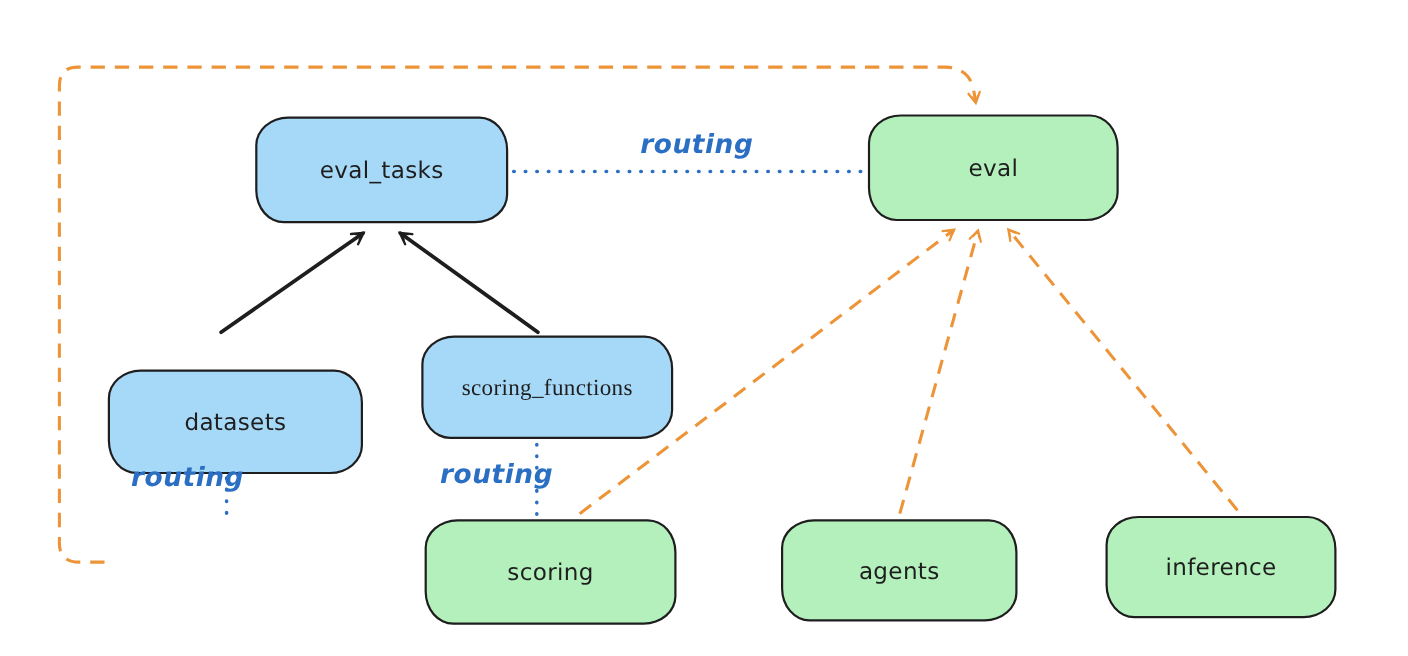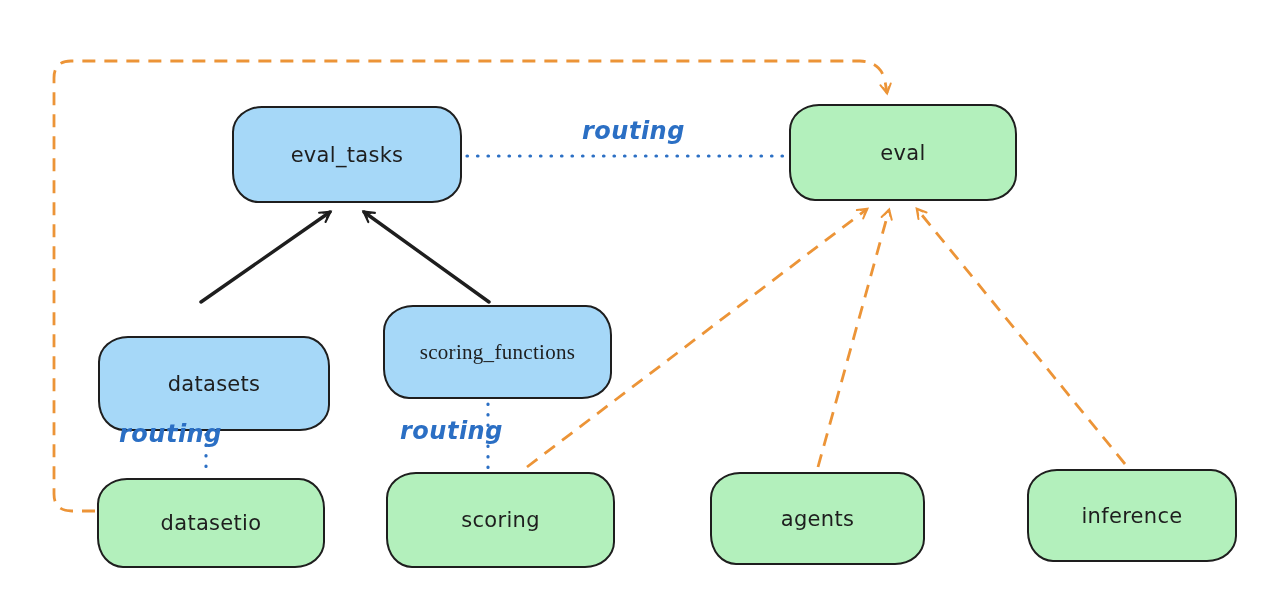--- a/index.html
+++ b/index.html
@@ -87,33 +87,30 @@
   </div>
 
   <div class="node blue" style="left:98px; top:304px; width:232px; height:95px;margin-top:32px;">
     <span>datasets</span>
   </div>
 
   <div class="node blue" style="left:383px; top:305px; width:229px; height:94px;font-family:Liberation Serif, serif;">
     <span>scoring_functions</span>
   </div>
 
-  <div class="node green" style="left:97px; top:478px; width:228px; height:90px;">
-    <span>datasetio</span>
-  </div>
 
   <div class="node green" style="left:386px; top:472px; width:229px; height:96px;justify-content:center;">
     <span>scoring</span>
   </div>
 
   <div class="node green" style="left:710px; top:472px; width:215px; height:93px;text-align:center;">
     <span>agents</span>
   </div>
 
-  <div class="node green" style="left:1027px; top:469px; width:210px; height:93px;">
+  <div class="node green" style="left:1005px; top:469px; width:210px; height:93px;">
     <span>inference</span>
   </div>
 
   <span class="edge-label" style="left:582px; top:117px;">routing</span>
   <span class="edge-label" style="left:119px; top:420px;">routing</span>
   <span class="edge-label" style="left:400px; top:417px;">routing</span>
 
 </div>
 
 </body></html>

